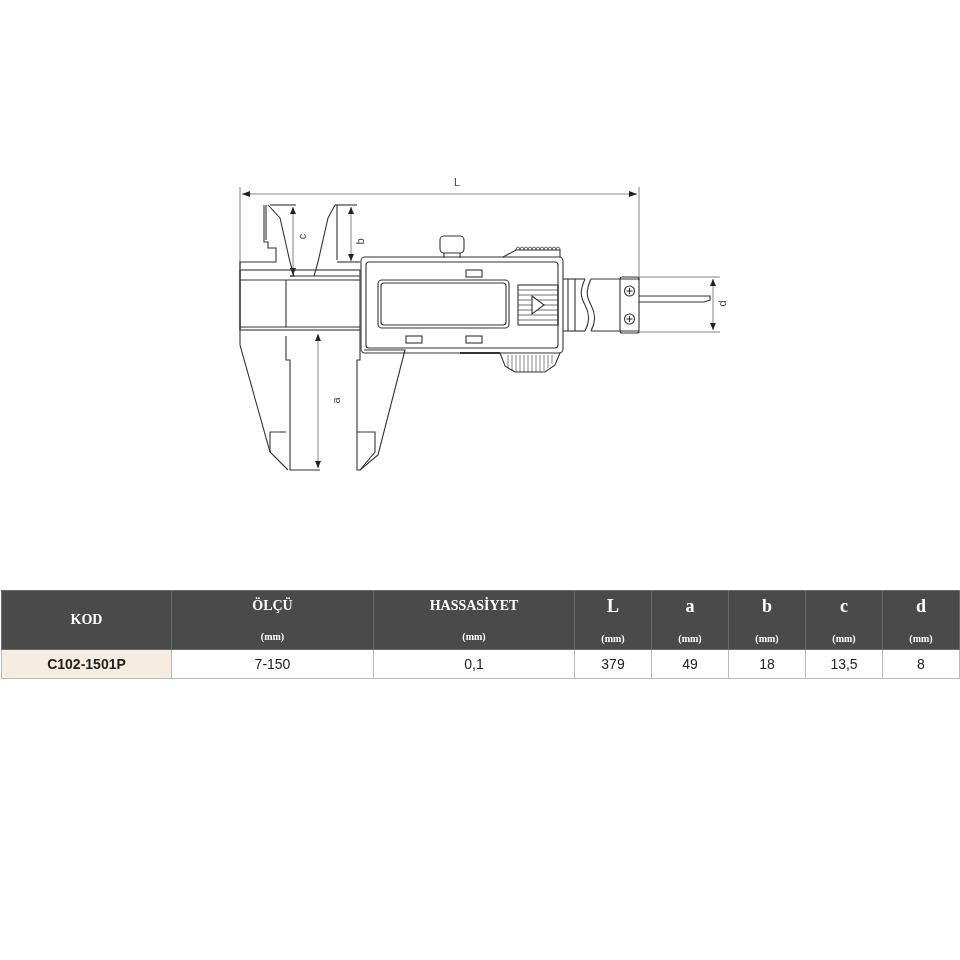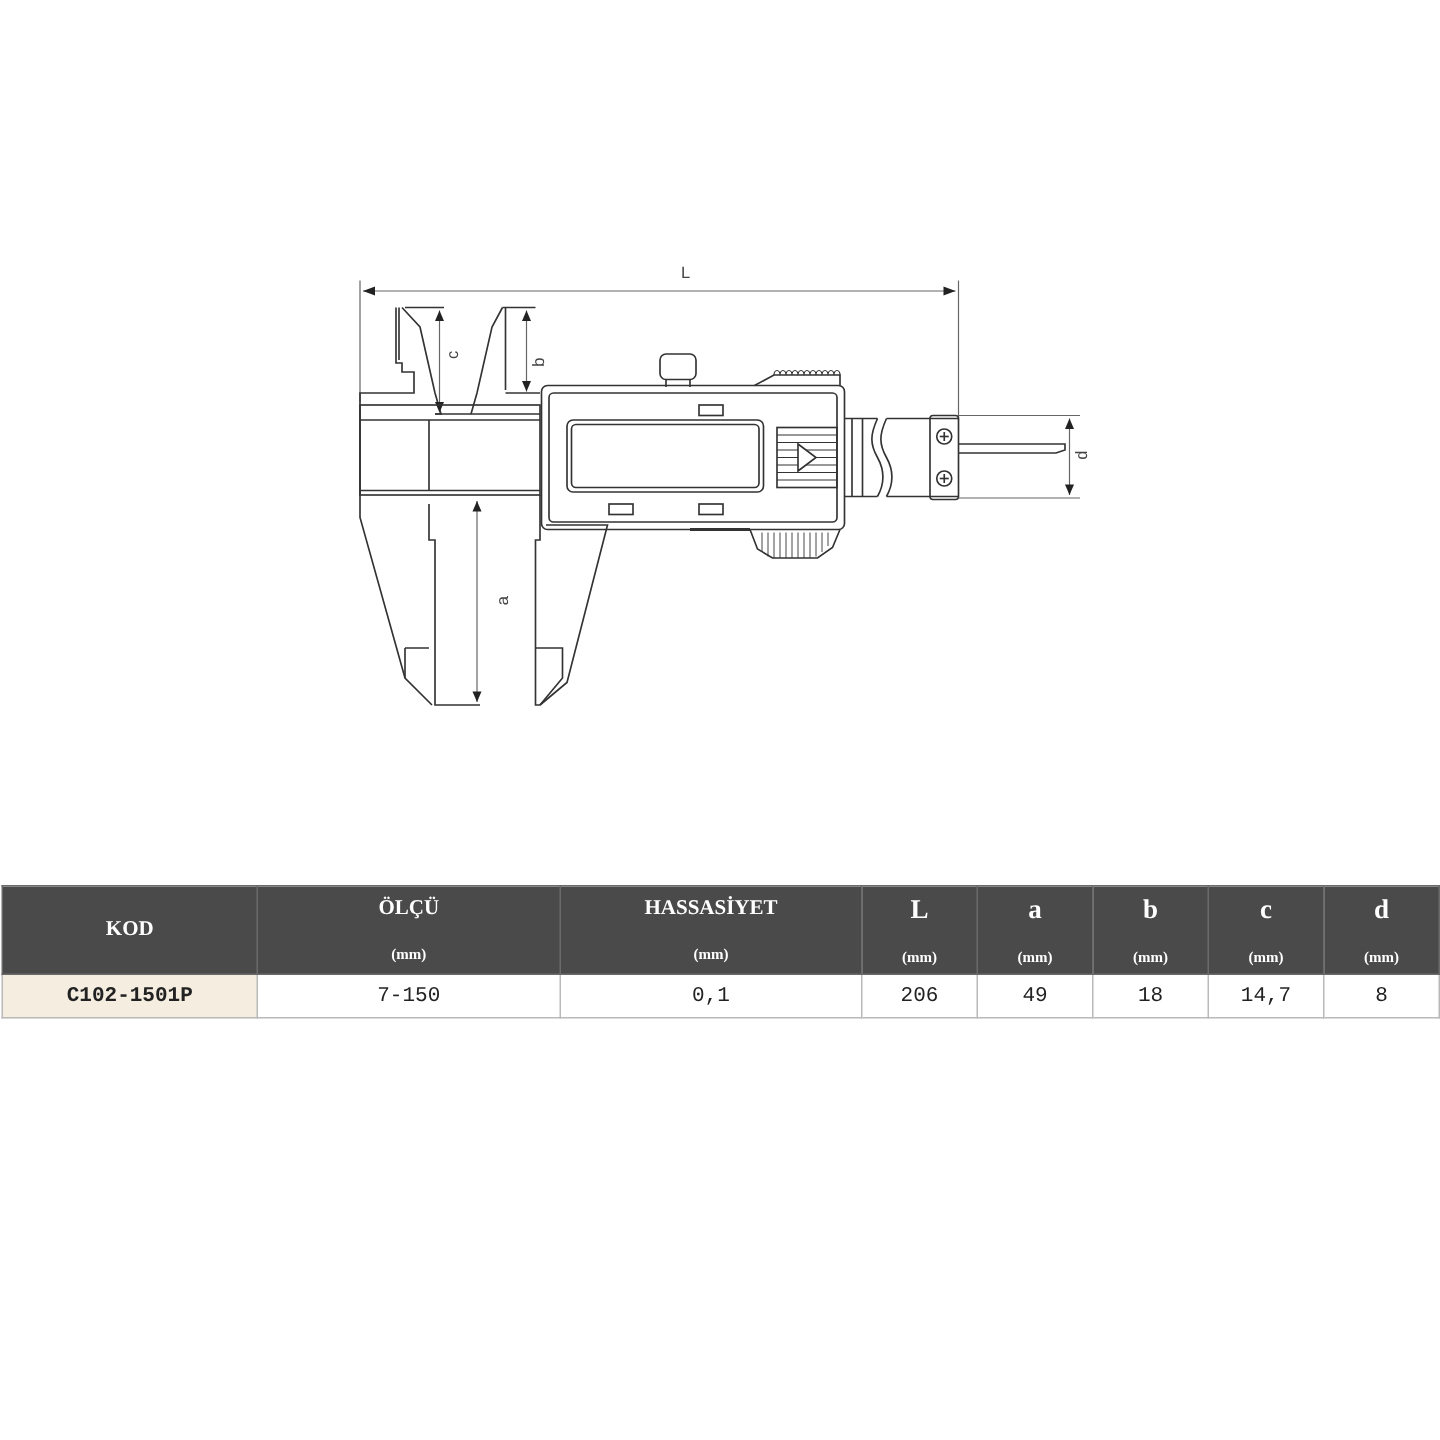--- a/index.html
+++ b/index.html
@@ -6,21 +6,21 @@
   body { width: 960px; height: 960px; position: relative; overflow: hidden; font-family: "DejaVu Sans", sans-serif; }
   .drawing { position: absolute; left: 0; top: 0; width: 960px; height: 560px; }
   .drawing svg { position: absolute; left: 0; top: 0; }
   .dim-label { position: absolute; font-family: "Liberation Sans", sans-serif; font-size: 11px; color: #444; line-height: 1; }
   .rot { transform: rotate(-90deg); transform-origin: center; }
   table.spec { position: absolute; left: 1px; top: 590px; width: 958px; border-collapse: collapse; table-layout: fixed; }
   table.spec th { background: #4a4a4a; color: #ffffff; height: 58px; border: 1px solid #6a6a6a; padding: 0; text-align: center; vertical-align: middle; font-family: Liberation Serif, serif; font-weight: bold; }
   table.spec th .h-main { display: block; font-size: 14px; line-height: 16px; }
   table.spec th .h-main.big { font-size: 18px; line-height: 20px; }
   table.spec th .h-unit { display: block; font-size: 10px; line-height: 13px; margin-top: 16px; }
-  table.spec td { height: 28px; border: 1px solid #b9b9b9; padding: 0; text-align: center; vertical-align: middle; font-family: Liberation Mono, monospace; font-size: 14px; color: #222; background: #ffffff; }
+  table.spec td { height: 28px; border: 1px solid #b9b9b9; padding: 0; text-align: center; vertical-align: middle; font-family: Liberation Sans, sans-serif; font-size: 14px; color: #222; background: #ffffff; }
   table.spec td.code { background: #f4ede0; font-weight: bold; }
 </style>
 </head>
 <body>
 
 <div class="drawing">
   <svg width="960" height="560" viewBox="0 0 960 560">
     <g fill="none" stroke="#333" stroke-width="1.1">
 
       <line x1="240" y1="187" x2="240" y2="268" stroke="#666" stroke-width="0.8"></line>
@@ -188,20 +188,20 @@
           <span class="h-main big">d</span>
           <span class="h-unit">(mm)</span>
         </th>
     </tr>
   </thead>
   <tbody>
     <tr>
       <td class="code">C102-1501P</td>
       <td>7-150</td>
       <td>0,1</td>
-      <td>206</td>
+      <td>379</td>
       <td>49</td>
       <td>18</td>
-      <td>14,7</td>
+      <td>13,5</td>
       <td>8</td>
     </tr>
   </tbody>
 </table>
 
 </body></html>

